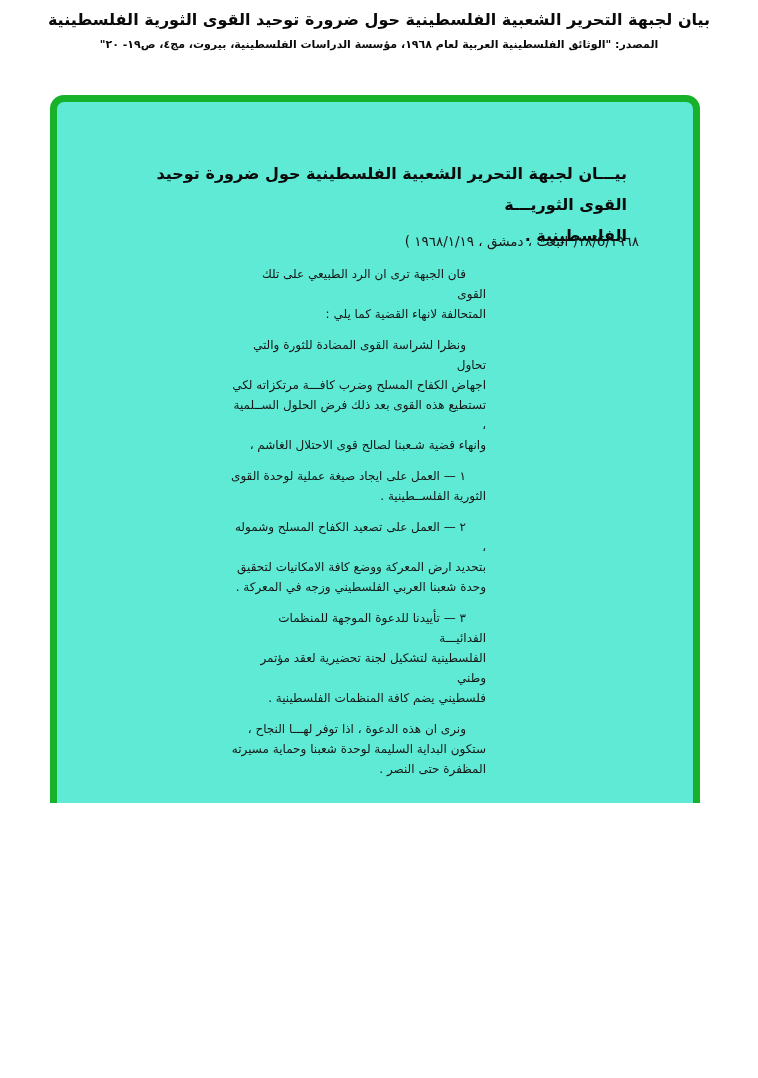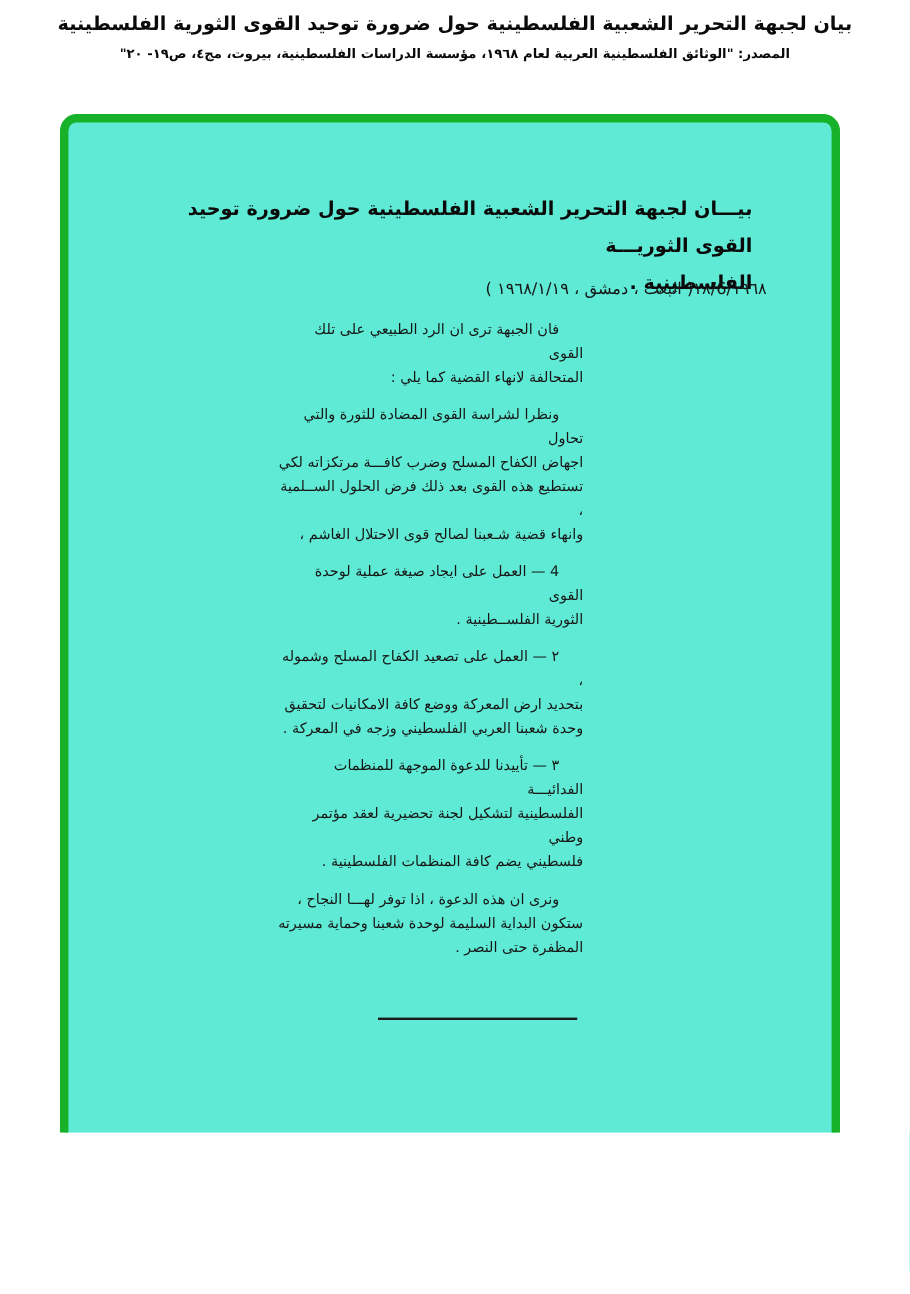--- a/index.html
+++ b/index.html
@@ -3,21 +3,21 @@
 <meta charset="utf-8">
 <style>
   html, body {
     margin: 0;
     padding: 0;
     background: #ffffff;
   }
   .screen {
     position: relative;
     width: 758px;
-    height: 944px;
+    height: 803px;
     background: #ffffff;
     overflow: hidden;
     font-family: "DejaVu Sans", sans-serif;
     color: #111;
   }
 
   
   .page-header {
     position: absolute;
     top: 8px;
@@ -132,21 +132,21 @@
       <span class="doc-source">( البعث ، دمشق ، ١٩٦٨/١/١٩ )</span>
     </div>
 
     <div class="doc-body">
       <p class="para">فان الجبهة ترى ان الرد الطبيعي على تلك القوى
 المتحالفة لانهاء القضية كما يلي :</p>
       <p class="para">ونظرا لشراسة القوى المضادة للثورة والتي تحاول
 اجهاض الكفاح المسلح وضرب كافـــة مرتكزاته لكي
 تستطيع هذه القوى بعد ذلك فرض الحلول الســلمية ،
 وانهاء قضية شـعبنا لصالح قوى الاحتلال الغاشم ،</p>
-      <p class="para">4 — العمل على ايجاد صيغة عملية لوحدة القوى
+      <p class="para">١ — العمل على ايجاد صيغة عملية لوحدة القوى
 الثورية الفلســطينية .</p>
       <p class="para">٢ — العمل على تصعيد الكفاح المسلح وشموله ،
 بتحديد ارض المعركة ووضع كافة الامكانيات لتحقيق
 وحدة شعبنا العربي الفلسطيني وزجه في المعركة .</p>
       <p class="para">٣ — تأييدنا للدعوة الموجهة للمنظمات الفدائيـــة
 الفلسطينية لتشكيل لجنة تحضيرية لعقد مؤتمر وطني
 فلسطيني يضم كافة المنظمات الفلسطينية .</p>
       <p class="para">ونرى ان هذه الدعوة ، اذا توفر لهـــا النجاح ،
 ستكون البداية السليمة لوحدة شعبنا وحماية مسيرته
 المظفرة حتى النصر .</p>

